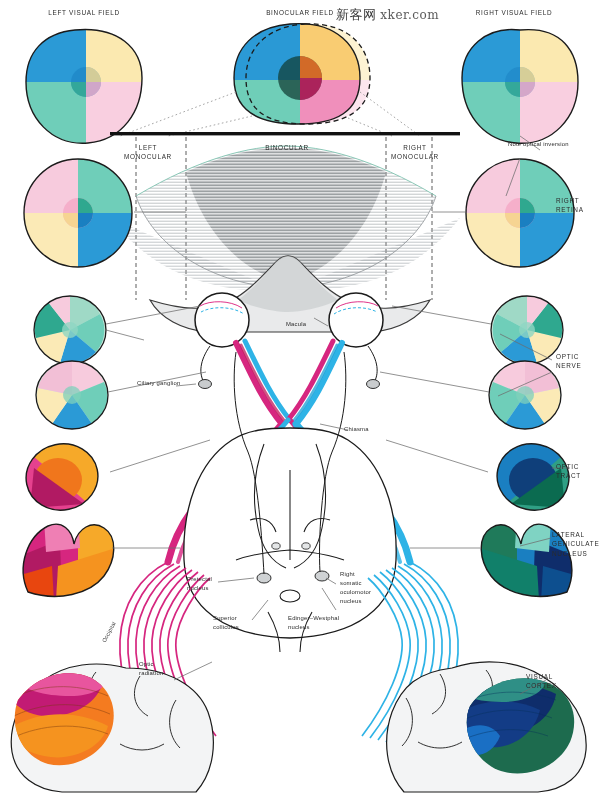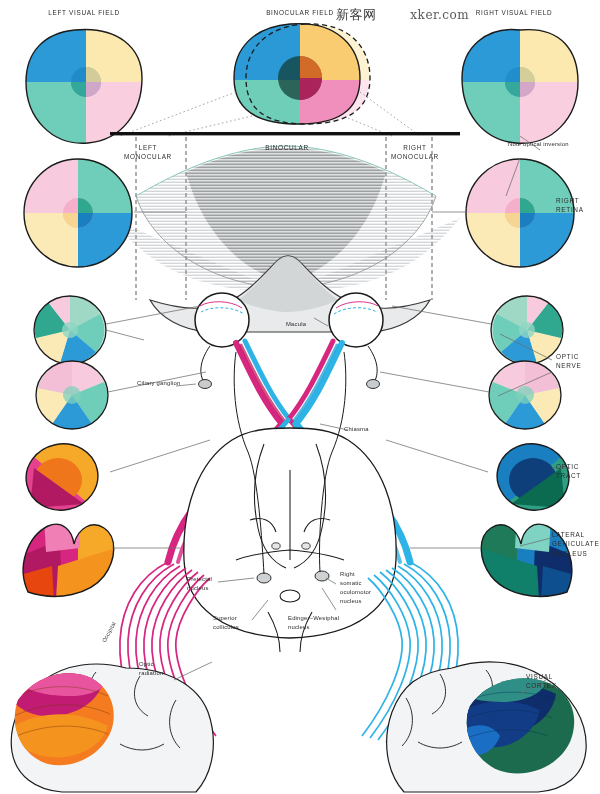--- a/index.html
+++ b/index.html
@@ -7,21 +7,21 @@
        font-family:"Liberation Sans", sans-serif;color:#231f20;}
   #stage{position:absolute;left:0;top:0;width:600px;height:794px;}
   svg#art{position:absolute;left:0;top:0;width:600px;height:794px;}
   .lbl{position:absolute;font-size:6.2px;letter-spacing:.45px;line-height:1.45;
        color:#2b2b2b;white-space:pre-line;}
   .lbl.caps{font-size:6.4px;letter-spacing:.7px;}
   .lbl.small{font-size:5.9px;letter-spacing:.2px;line-height:1.5;}
   .lbl.center{text-align:center;}
   .wm{position:absolute;font-size:12px;color:#6f6f6f;letter-spacing:.5px;}
   .wm .cn{font-family:Liberation Serif, serif;color:#3a3a3a;font-size:13px;}
-  .wm .en{font-family:"DejaVu Serif", serif;color:#5a5a5a;margin-left:30px;}
+  .wm .en{font-family:"DejaVu Serif", serif;color:#5a5a5a;}
   .rot{transform:rotate(-62deg);transform-origin:0 0;}
 </style>
 </head>
 <body>
 
 <div id="stage">
 
 <svg id="art" viewBox="0 0 600 794">
   <defs>
     <clipPath id="cLVF">

